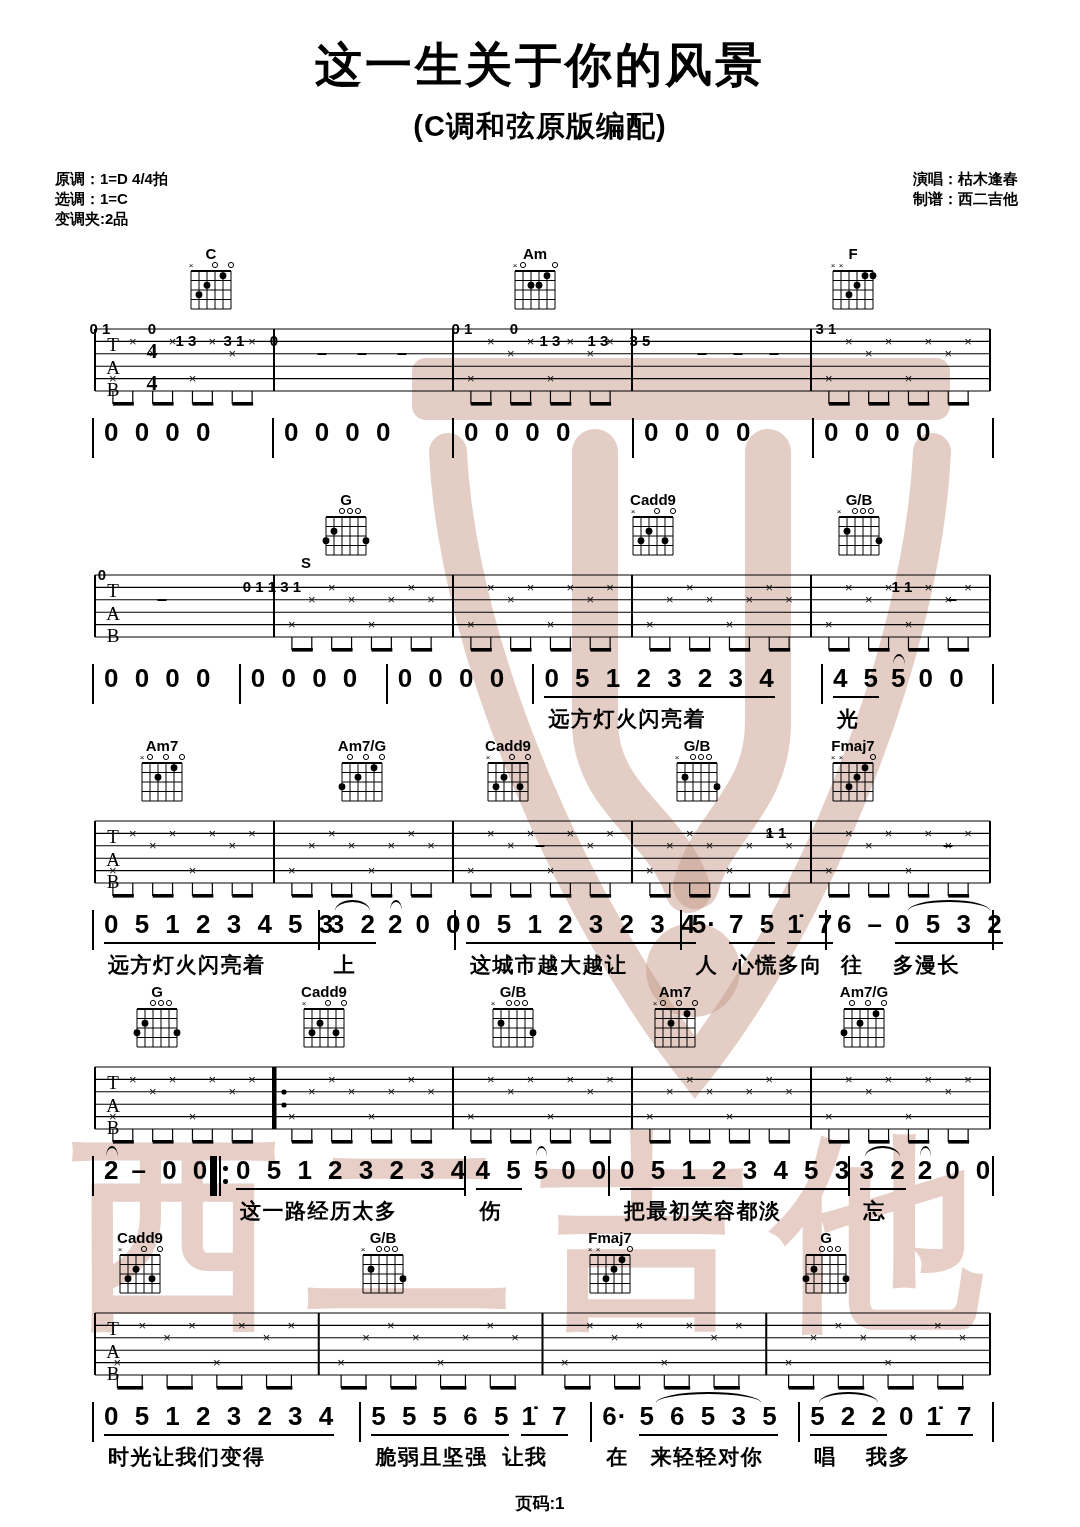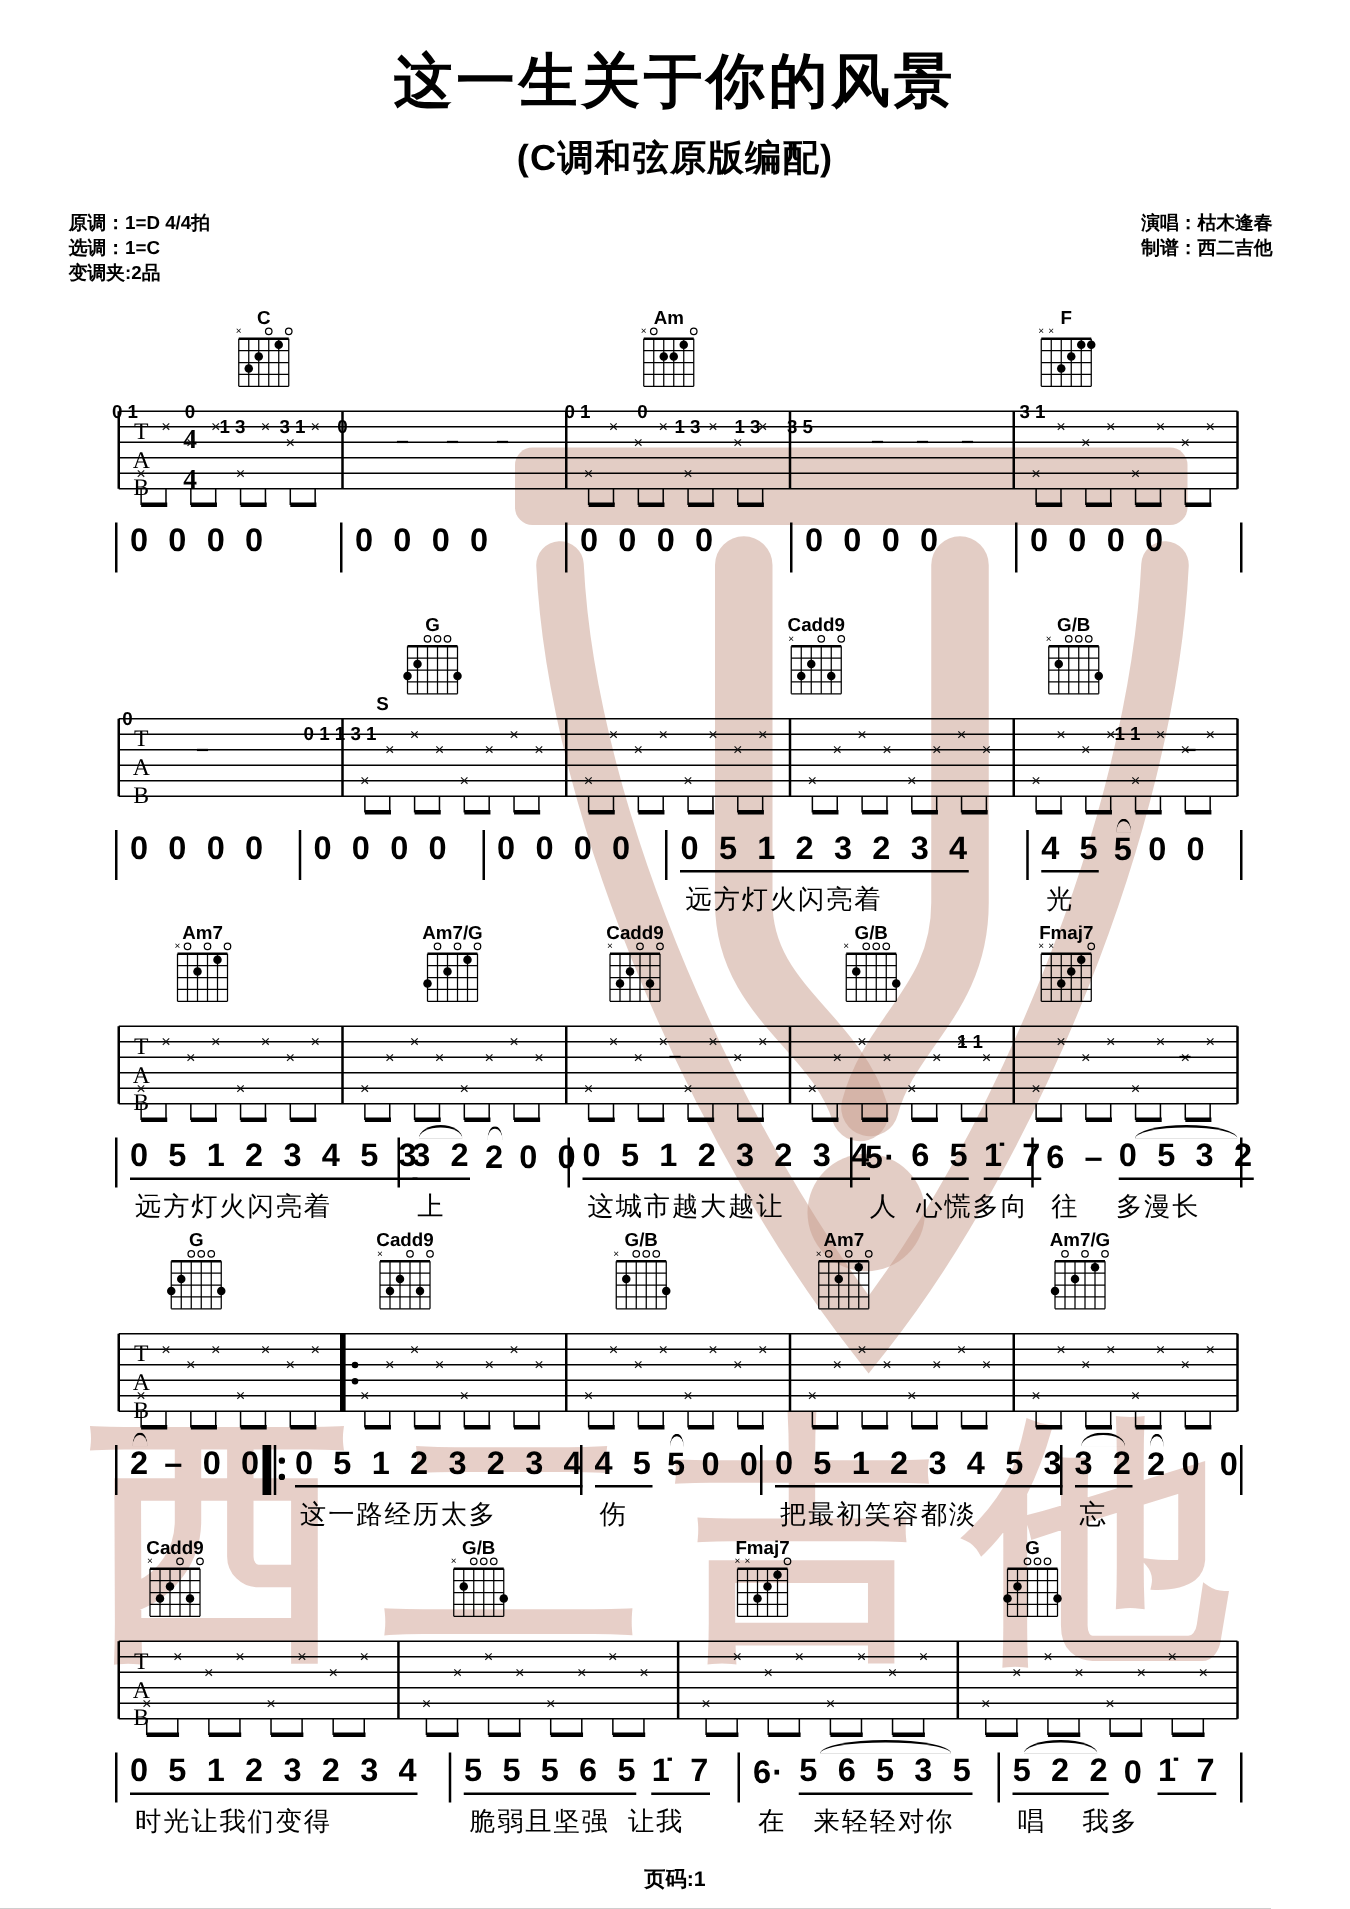--- a/index.html
+++ b/index.html
@@ -17,34 +17,34 @@
   .meta{display:flex;justify-content:space-between;padding:0 62px 0 55px;margin-top:22px;
         font-size:15px;font-weight:bold;line-height:1.34;}
   
   #systems{position:relative;z-index:2;margin-top:18px;}
   .system{position:relative;height:246px;}
   .chords{position:relative;height:64px;}
   .chord{position:absolute;top:0;transform:translateX(-50%);}
   svg.tab{display:block;width:1080px;height:102px;}
   .notation{display:flex;align-items:flex-start;padding:2px 86px 0 92px;}
   .m{min-width:0;}
-  .m-line{display:flex;align-items:center;column-gap:12px;font-size:26px;font-weight:bold;
+  .m-line{display:flex;align-items:flex-start;column-gap:12px;font-size:26px;font-weight:bold;
           line-height:1.1;padding:3px 6px 0 10px;}
   .seg{white-space:nowrap;word-spacing:7px;letter-spacing:1px;padding-bottom:3px;}
   .seg.u{border-bottom:2.5px solid #000;}
   .tie{position:relative;}
   .tie::before{content:"";position:absolute;left:12%;right:12%;top:-10px;height:9px;
                border-top:2.5px solid #000;border-radius:50% 50% 0 0 / 100% 100% 0 0;}
   .bar{flex:0 0 2px;height:40px;background:#000;margin-top:3px;}
   .repeat-bar{flex:0 0 14px;height:40px;margin-top:3px;position:relative;}
   .repeat-bar::before{content:"";position:absolute;left:0;top:0;bottom:0;width:4.5px;background:#000;}
   .repeat-bar::after{content:"";position:absolute;left:7px;top:0;bottom:0;width:2px;background:#000;}
   .repeat-bar b{position:absolute;left:11px;top:10px;width:4.5px;height:4.5px;border-radius:50%;
                 background:#000;box-shadow:0 13px 0 #000;}
-  .lyric{font-size:21px;font-weight:normal;margin-top:7px;letter-spacing:1.5px;white-space:pre;
+  .lyric{font-size:21px;font-weight:bold;margin-top:7px;letter-spacing:1.5px;white-space:pre;
          padding-left:14px;}
   
   .footer{position:absolute;bottom:12px;width:100%;text-align:center;z-index:2;
           font-size:17px;font-weight:bold;}
 </style>
 </head>
 <body>
 
 <div class="page">
 
@@ -720,21 +720,21 @@
           <div class="m" style="flex-grow: 17;">
             <div class="m-line">
               <span class="seg u">0 5 1 2 3 2 3 4</span>
             </div>
             <div class="lyric">这城市越大越让</div>
           </div>
           <div class="bar"></div>
           <div class="m" style="flex-grow: 11;">
             <div class="m-line">
               <span class="seg">5·</span>
-              <span class="seg u">6 5</span>
+              <span class="seg u">7 5</span>
               <span class="seg u">1̇ 7</span>
             </div>
             <div class="lyric">人  心慌多向</div>
           </div>
           <div class="bar"></div>
           <div class="m" style="flex-grow: 12;">
             <div class="m-line">
               <span class="seg">6 –</span>
               <span class="seg u tie">0 5 3 2</span>
             </div>

